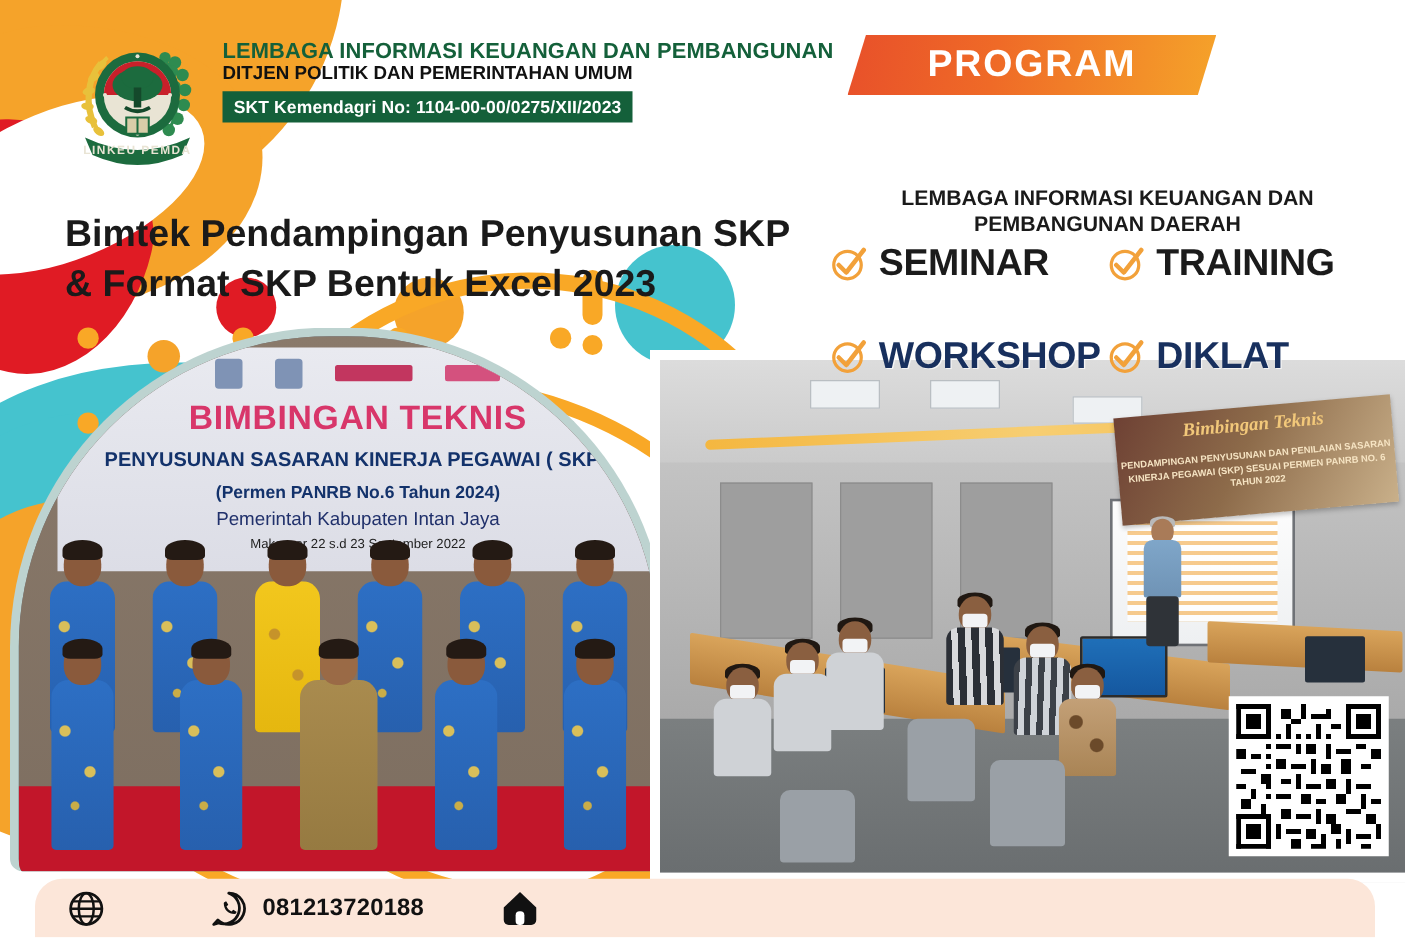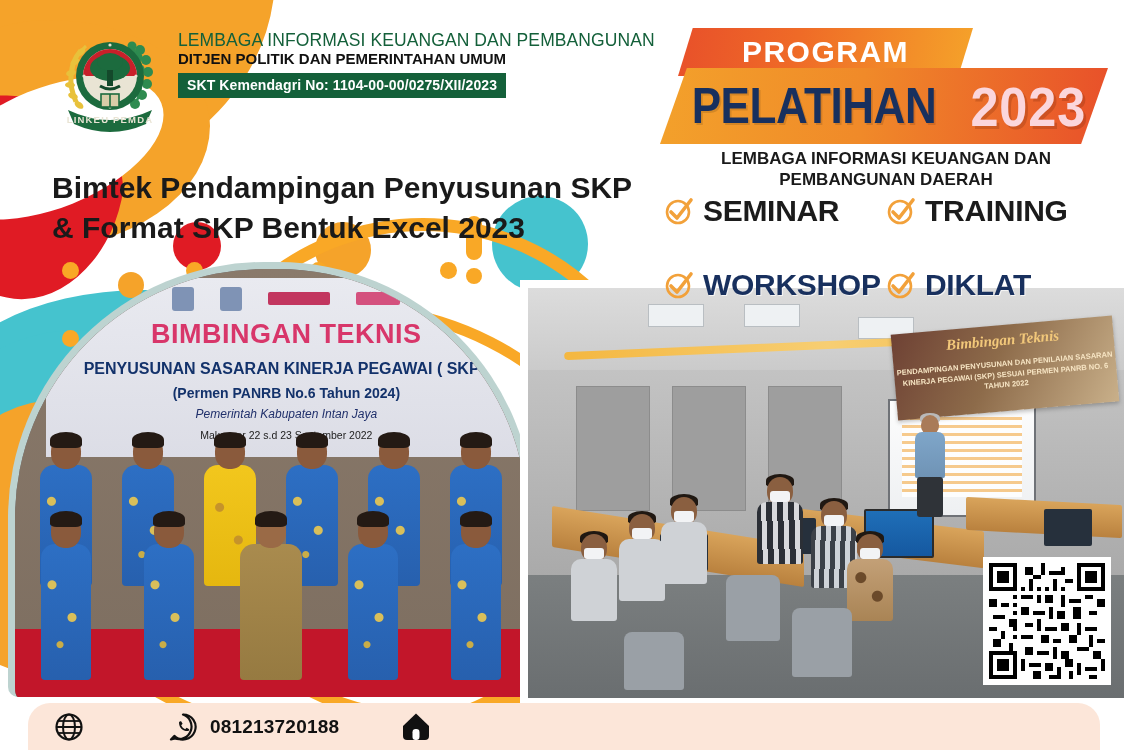--- a/index.html
+++ b/index.html
@@ -59,21 +59,21 @@
     background:transparent;
   }
   .sdot{position:absolute;width:17px;height:17px;background:#F9A826;border-radius:50%;}
   .excl-bar{left:466px;top:216px;width:16px;height:44px;background:#F9A826;border-radius:8px;}
   .excl-dot{left:466px;top:268px;width:16px;height:16px;background:#F9A826;border-radius:50%;}
 
   
   .header{position:absolute;left:56px;top:24px;display:flex;align-items:flex-start;gap:14px;}
   .logo{width:108px;height:110px;position:relative;flex:0 0 auto;}
   .org-text{padding-top:6px;}
-  .org-l1{font-size:17.5px;font-weight:normal;color:#14603A;letter-spacing:.1px;line-height:1.15;white-space:nowrap;}
+  .org-l1{font-size:17.5px;font-weight:bold;color:#14603A;letter-spacing:.1px;line-height:1.15;white-space:nowrap;}
   .org-l2,.org-l3{font-size:15px;font-weight:bold;color:#111;line-height:1.2;white-space:nowrap;}
   .skt{
     display:inline-block;margin-top:5px;background:#14603A;color:#fff;
     font-size:14px;font-weight:bold;padding:4px 9px 5px;letter-spacing:.1px;white-space:nowrap;
   }
 
   
   .main-title{
     position:absolute;left:52px;top:168px;width:640px;
     font-size:30px;font-weight:bold;color:#1a1a1a;line-height:1.32;
@@ -147,21 +147,21 @@
     position:absolute;left:6%;top:2%;width:94%;height:42%;
     background:linear-gradient(#e9eaf0,#dcdde6);
   }
   .lp-b1{position:absolute;top:23%;left:0;width:100%;text-align:center;
     font-size:27px;font-weight:bold;color:#D8366A;letter-spacing:.5px;}
   .lp-b2{position:absolute;top:46%;left:0;width:100%;text-align:center;
     font-size:16px;font-weight:bold;color:#13326b;}
   .lp-b3{position:absolute;top:60%;left:0;width:100%;text-align:center;
     font-size:14px;font-weight:bold;color:#13326b;}
   .lp-b4{position:absolute;top:72%;left:0;width:100%;text-align:center;
-    font-size:12px;color:#20306b;font-style:italic;}
+    font-size:15px;color:#20306b;}
   .lp-b5{position:absolute;top:84%;left:0;width:100%;text-align:center;
     font-size:10.5px;color:#222;}
   .lp-logos{position:absolute;top:5%;left:0;width:100%;display:flex;justify-content:center;gap:26px;align-items:center;}
   .lp-logos i{display:block;width:22px;height:24px;background:#7f93b5;border-radius:3px;}
   .lp-logos .berakhlak{width:62px;height:13px;background:#C2365F;border-radius:2px;}
   .lp-logos .bangga{width:44px;height:13px;background:#D4517E;border-radius:2px;}
   .lp-floor{position:absolute;left:0;bottom:0;width:100%;height:16%;background:#C2162A;}
   .row-back{position:absolute;left:2%;bottom:26%;width:96%;height:40%;display:flex;justify-content:space-around;align-items:flex-end;}
   .row-front{position:absolute;left:0%;bottom:4%;width:100%;height:44%;display:flex;justify-content:space-around;align-items:flex-end;}
   .person{position:relative;width:12%;height:88%;}
@@ -361,26 +361,20 @@
   </div>
 
   <div class="main-title">
     <div>Bimtek Pendampingan Penyusunan SKP</div>
     <div>&amp; Format SKP Bentuk Excel 2023</div>
   </div>
 
   <div class="prog-wrap">
     <div class="rib1">
       <span>PROGRAM</span>
-    </div>
-    <div class="rib2">
-      <div class="txt">
-        <span class="pelatihan">PELATIHAN</span>
-        <span class="year">2023</span>
-      </div>
     </div>
   </div>
 
   <div class="prog-sub">
     <div>LEMBAGA INFORMASI KEUANGAN DAN</div>
     <div>PEMBANGUNAN DAERAH</div>
   </div>
 
   <div class="checks">
 

